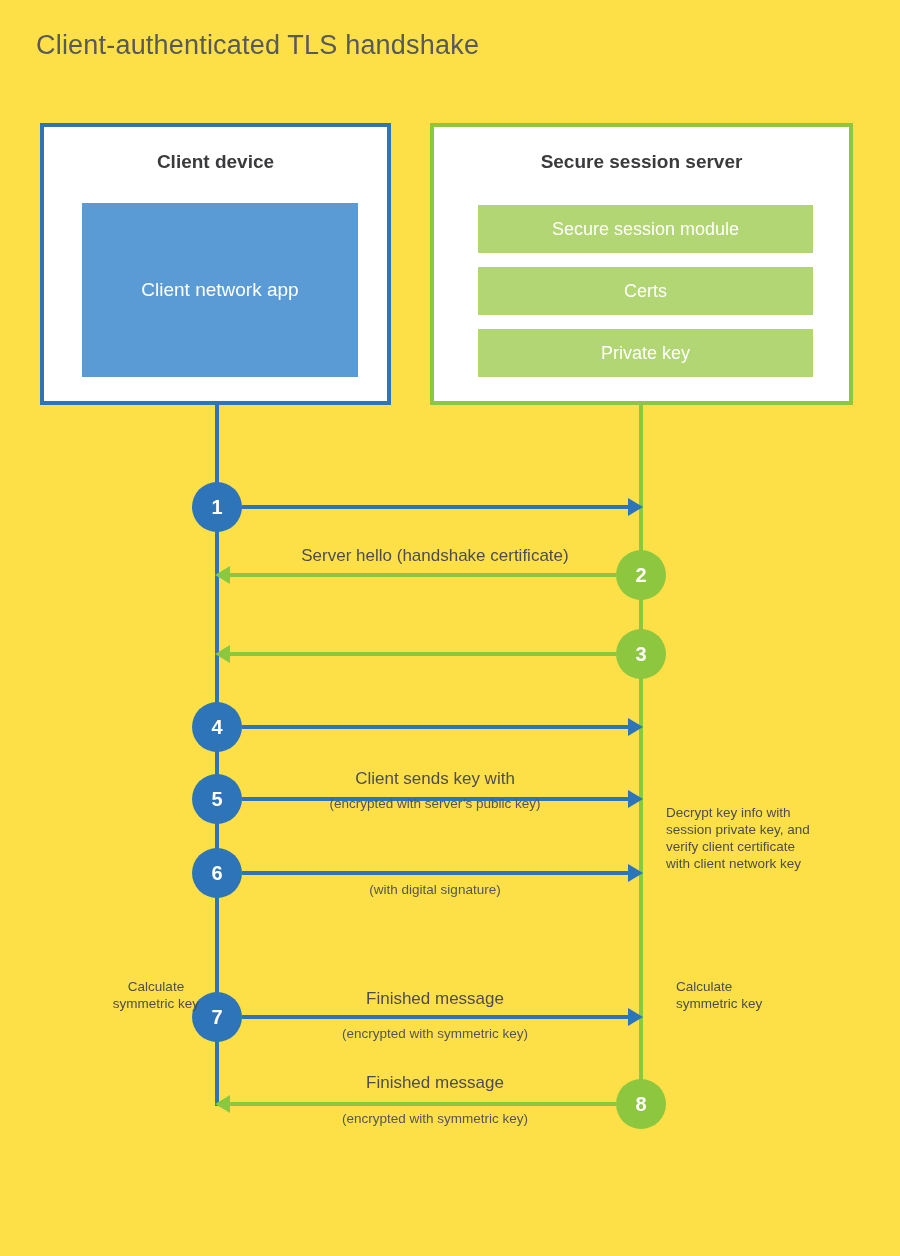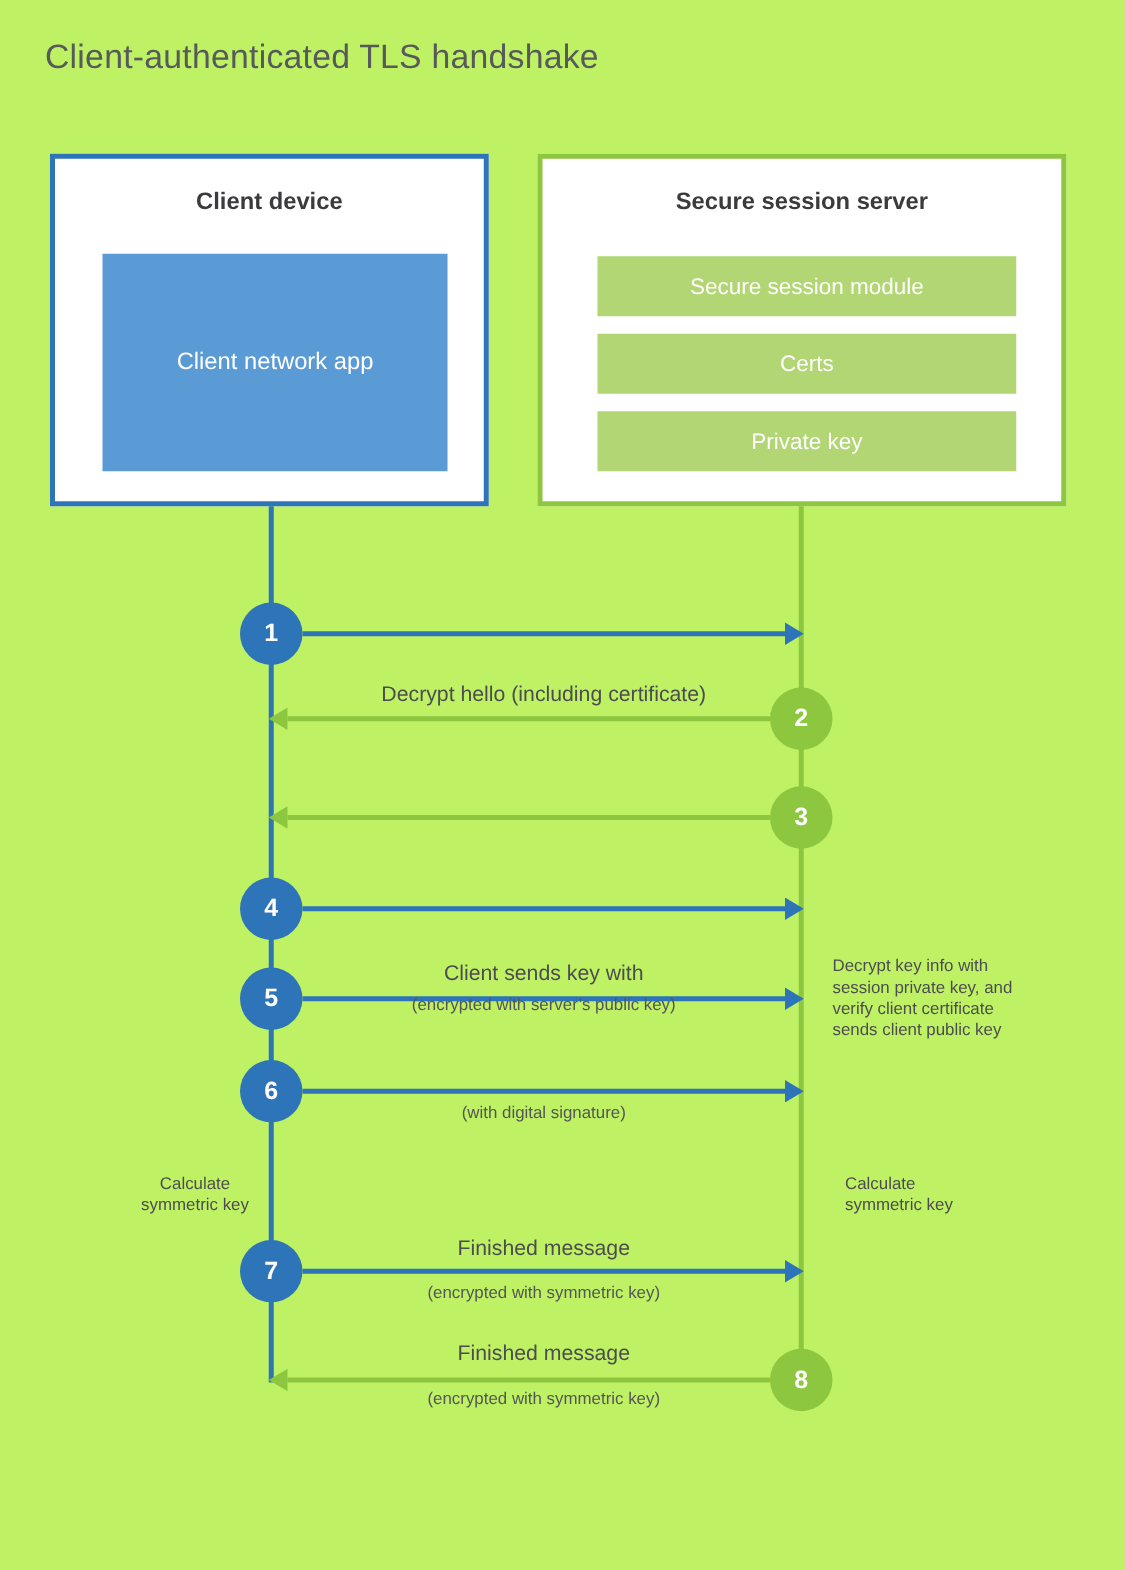--- a/index.html
+++ b/index.html
@@ -1,17 +1,17 @@
 <!DOCTYPE html>
 <html><head>
 <meta charset="utf-8">
 <style>
   html,body{margin:0;padding:0;background:#ffffff;}
   body{font-family:"Liberation Sans","DejaVu Sans",sans-serif;}
-  .canvas{position:relative;width:900px;height:1256px;background:#bef264;overflow:hidden;}
+  .canvas{position:relative;width:900px;height:1256px;background:#fde047;overflow:hidden;}
 
   .page-title{position:absolute;left:36px;top:30px;font-size:27px;font-weight:400;color:#58595b;letter-spacing:.2px;}
 
   
   .actor-box{position:absolute;top:123px;height:282px;background:#fff;box-sizing:border-box;}
   .client-box{left:40px;width:351px;border:4px solid #2e74b8;}
   .server-box{left:430px;width:423px;border:4px solid #8dc63f;}
   .actor-title{position:absolute;left:0;right:0;top:24px;text-align:center;font-size:19px;font-weight:700;color:#3b3b3d;}
   .client-app{position:absolute;left:38px;top:76px;width:276px;height:174px;background:#5b9bd5;color:#fff;
     display:flex;align-items:center;justify-content:center;text-align:center;font-size:19px;line-height:1.55;}
@@ -37,21 +37,21 @@
   .arrow-line.green{background:#8dc63f;left:230px;}
   .arrow-head{position:absolute;width:0;height:0;border-top:9px solid transparent;border-bottom:9px solid transparent;}
   .arrow-head.right{left:628px;border-left:15px solid #2e74b8;}
   .arrow-head.left{left:215px;border-right:15px solid #8dc63f;}
 
   
   .msg-label{position:absolute;left:242px;width:386px;text-align:center;font-size:17px;color:#4d4d4f;}
   .msg-sub{position:absolute;left:242px;width:386px;text-align:center;font-size:13.5px;color:#555557;}
 
   
-  .side-note{position:absolute;font-size:13.5px;color:#4d4d4f;line-height:17px;}
+  .side-note{position:absolute;font-size:13.5px;color:#4d4d4f;line-height:17px;margin-top:40px;}
   .note-decrypt{left:666px;top:764px;width:180px;text-align:left;}
   .note-calc-left{left:76px;top:938px;width:160px;text-align:center;}
   .note-calc-right{left:676px;top:938px;width:160px;text-align:left;}
 </style>
 </head>
 <body>
 
 <div class="canvas">
 
   <div class="page-title">Client-authenticated TLS handshake</div>
@@ -70,21 +70,21 @@
     <div class="server-bar bar-3">Private key</div>
   </div>
 
   <div class="lifeline blue"></div>
   <div class="lifeline green"></div>
 
   <div class="arrow-line blue" style="top:505px"></div>
   <div class="arrow-head right" style="top:498px"></div>
   <div class="step-circle blue" style="top:482px">1</div>
 
-  <div class="msg-label" style="top:546px">Decrypt hello (including certificate)</div>
+  <div class="msg-label" style="top:546px">Server hello (handshake certificate)</div>
   <div class="arrow-line green" style="top:573px"></div>
   <div class="arrow-head left" style="top:566px"></div>
   <div class="step-circle green" style="top:550px">2</div>
 
   <div class="arrow-line green" style="top:652px"></div>
   <div class="arrow-head left" style="top:645px"></div>
   <div class="step-circle green" style="top:629px">3</div>
 
   <div class="arrow-line blue" style="top:725px"></div>
   <div class="arrow-head right" style="top:718px"></div>
@@ -110,21 +110,21 @@
   <div class="msg-label" style="top:1073px">Finished message</div>
   <div class="arrow-line green" style="top:1102px"></div>
   <div class="arrow-head left" style="top:1095px"></div>
   <div class="step-circle green" style="top:1079px">8</div>
   <div class="msg-sub" style="top:1111px">(encrypted with symmetric key)</div>
 
   <div class="side-note note-decrypt">
     <div>Decrypt key info with</div>
     <div>session private key, and</div>
     <div>verify client certificate</div>
-    <div>sends client public key</div>
+    <div>with client network key</div>
   </div>
 
   <div class="side-note note-calc-left">
     <div>Calculate</div>
     <div>symmetric key</div>
   </div>
 
   <div class="side-note note-calc-right">
     <div>Calculate</div>
     <div>symmetric key</div>

